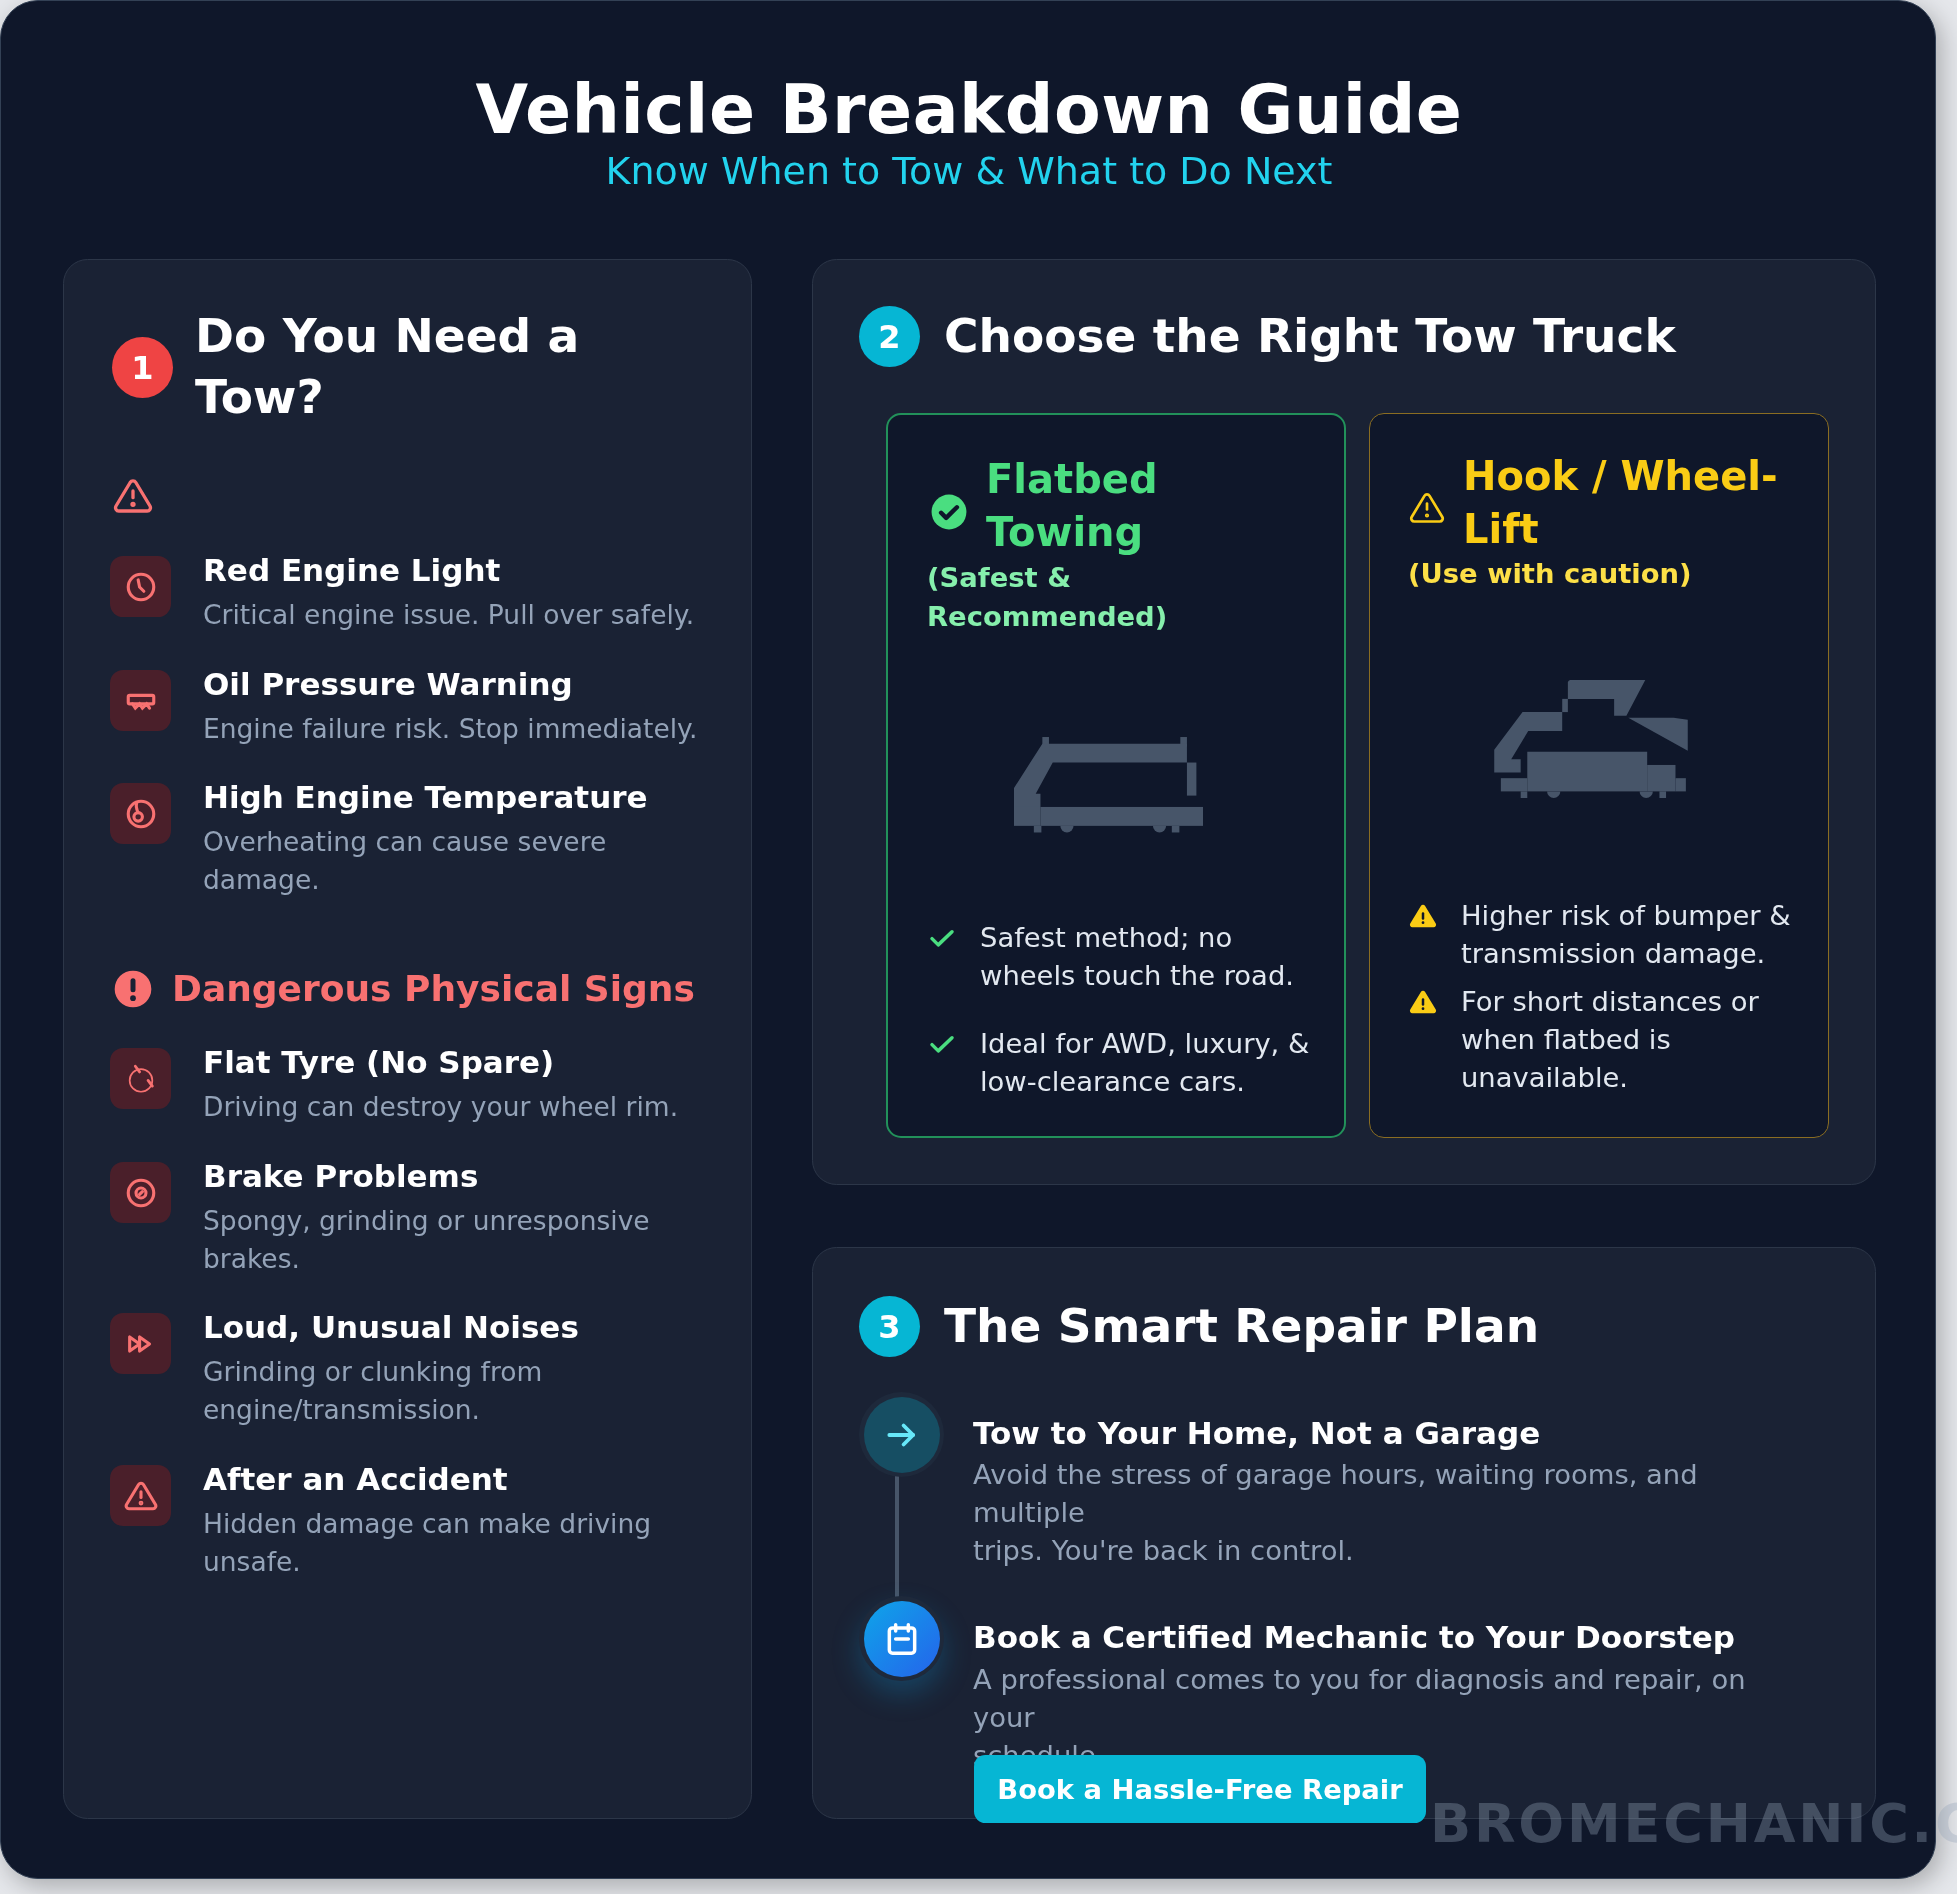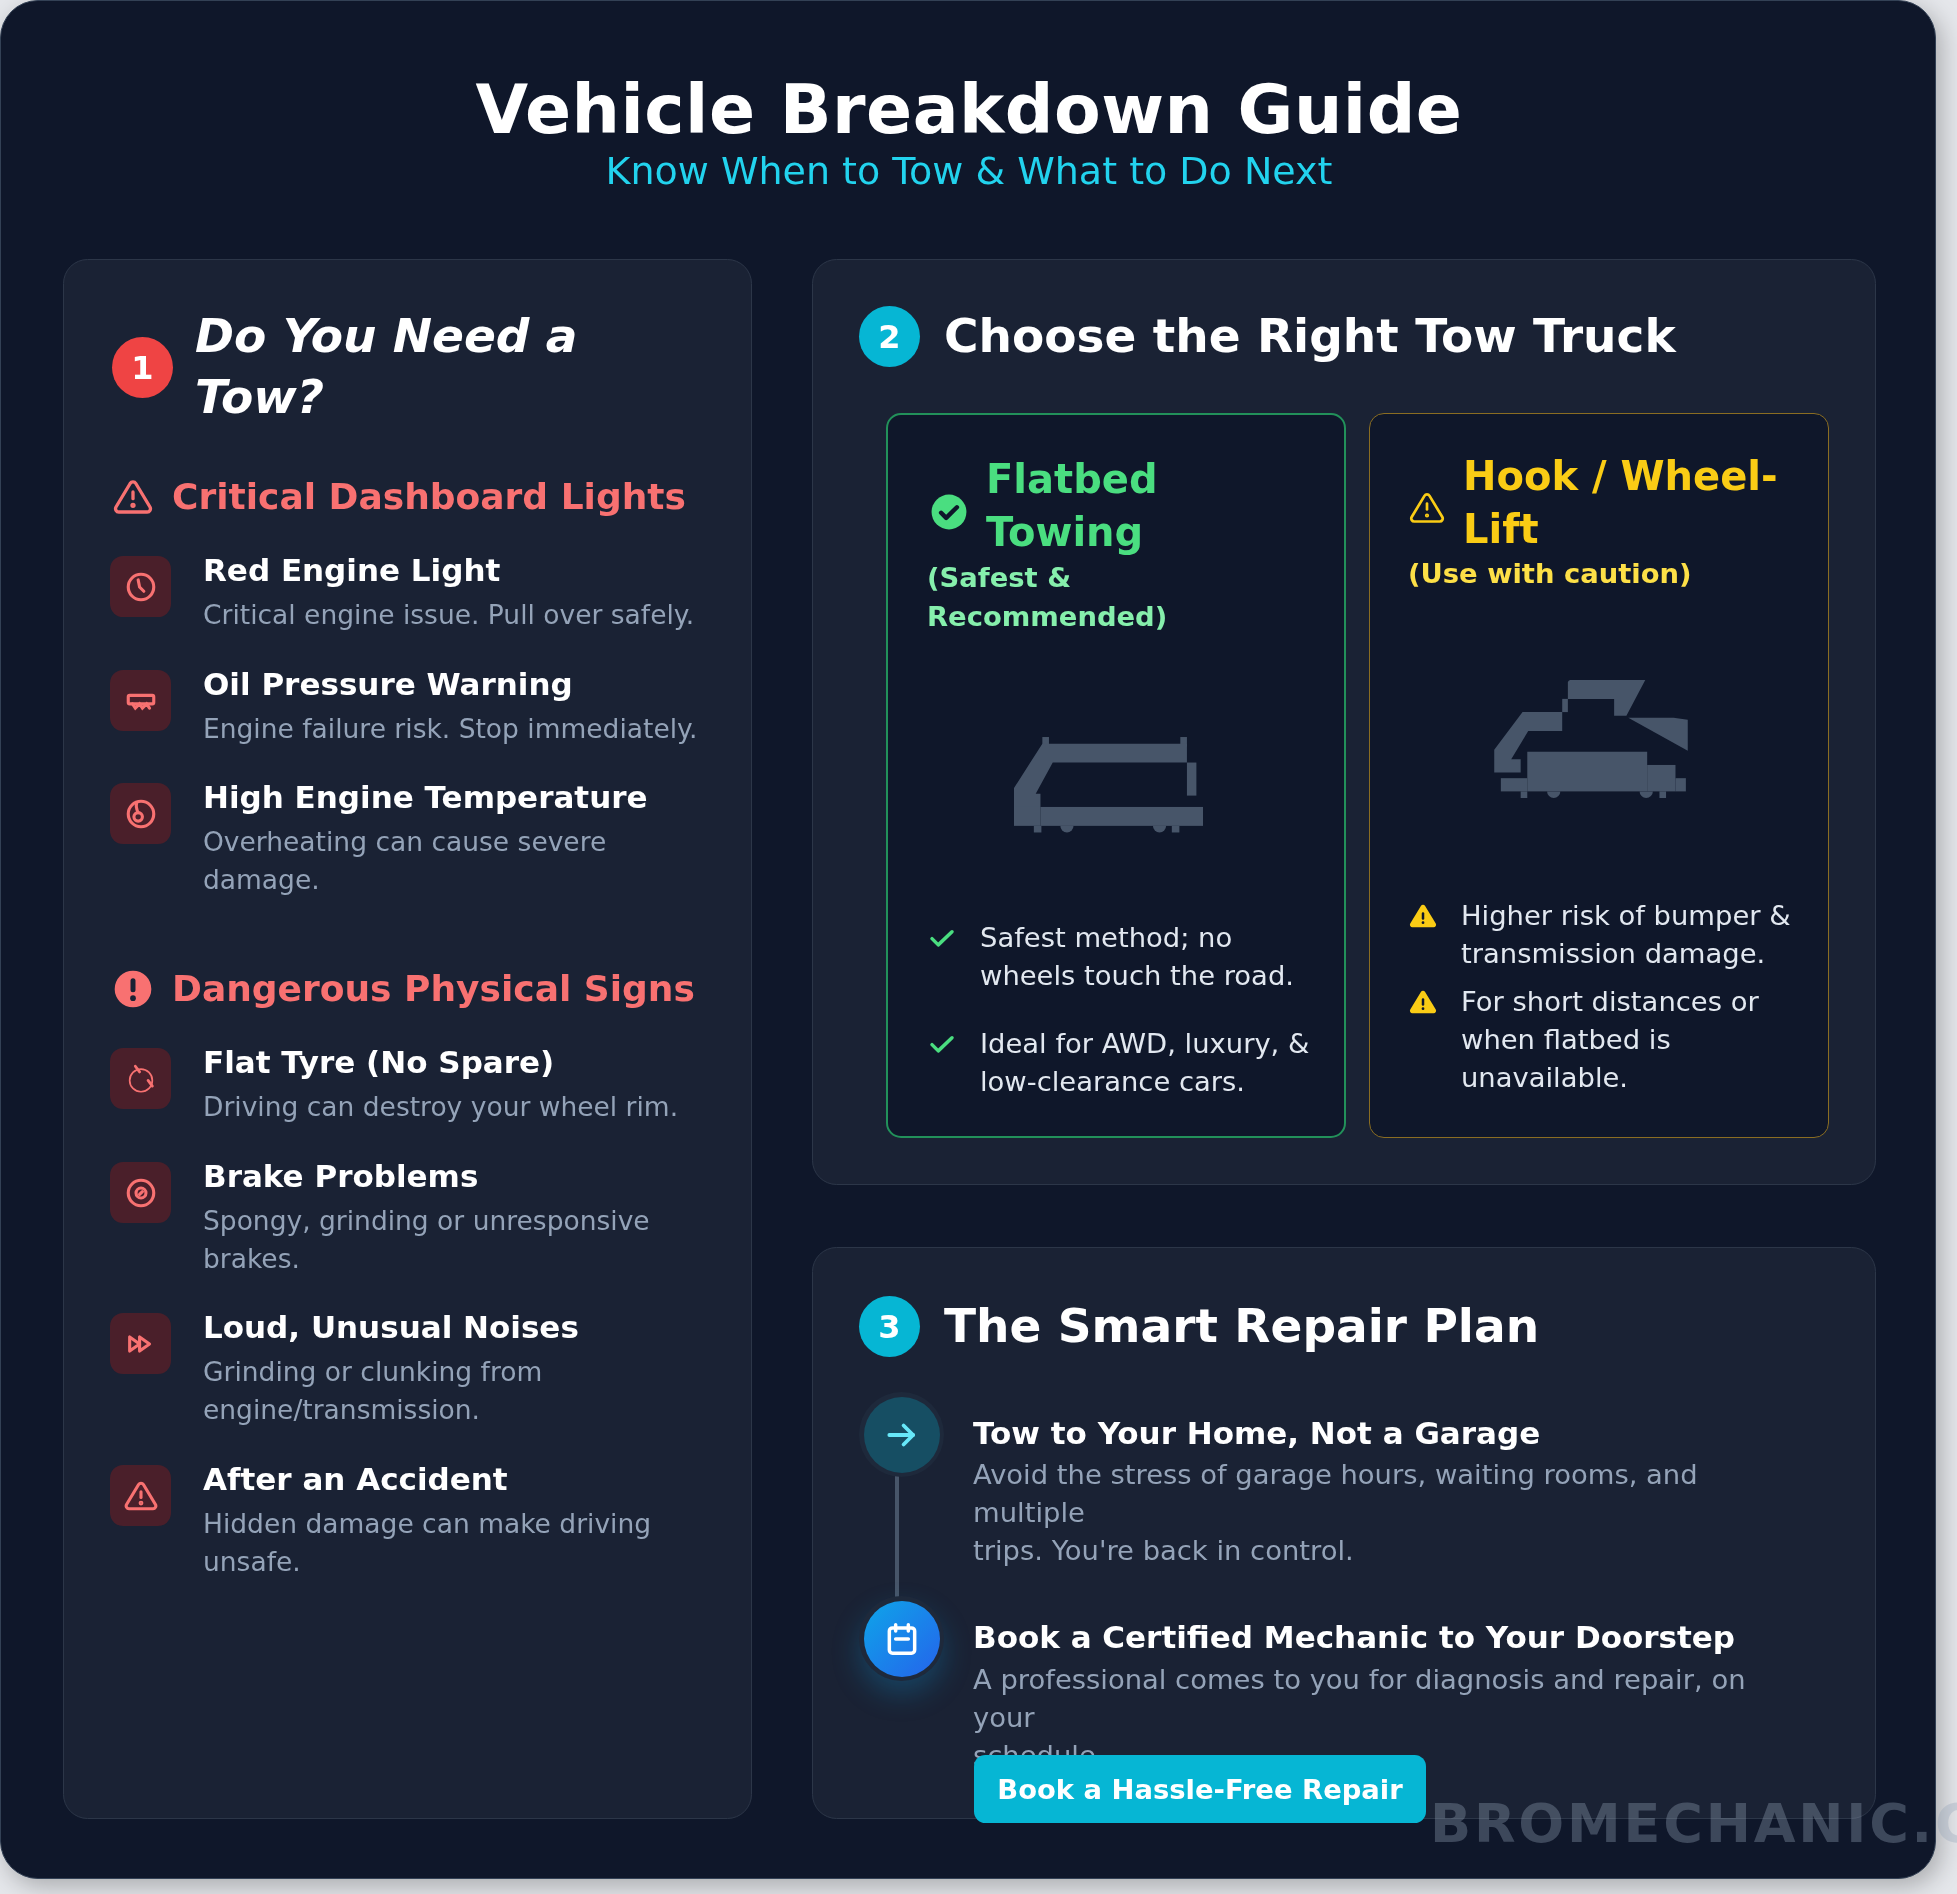--- a/index.html
+++ b/index.html
@@ -65,32 +65,31 @@
 </head>
 <body>
 
 <div class="frame">
 
   <div class="main-title">Vehicle Breakdown Guide</div>
   <div class="main-subtitle">Know When to Tow &amp; What to Do Next</div>
 
   <div class="card" style="left:62px; top:258px; width:689px; height:1560px;">
     <div class="badge red" style="left:48px; top:77px;">1</div>
-    <div class="card-title" style="left:131px; top:45px;font-style:italic;">
+    <div class="card-title" style="left:131px; top:45px;">
       <div>Do You Need a</div>
       <div>Tow?</div>
     </div>
 
     <div class="section-head" style="left:49px; top:216px;">
       <svg viewBox="0 0 24 24" fill="none" stroke="#f87171" stroke-width="2" stroke-linecap="round" stroke-linejoin="round">
           <path d="M10.3 3.9 1.8 18a2 2 0 0 0 1.7 3h17a2 2 0 0 0 1.7-3L13.7 3.9a2 2 0 0 0-3.4 0z"></path>
           <line x1="12" y1="9" x2="12" y2="13"></line>
           <circle cx="12" cy="17" r="0.6" fill="#f87171"></circle>
         </svg>
-      <span>Critical Dashboard Lights</span>
     </div>
 
     <div class="item" style="top:296px;">
       <div class="ibox">
           <svg viewBox="0 0 24 24" fill="none" stroke="#f87171" stroke-width="2.2" stroke-linecap="round">
             <circle cx="12" cy="12" r="9"></circle>
             <path d="M10 7l1 5 3 3"></path>
           </svg>
         </div>
       <div class="ititle">Red Engine Light</div>

